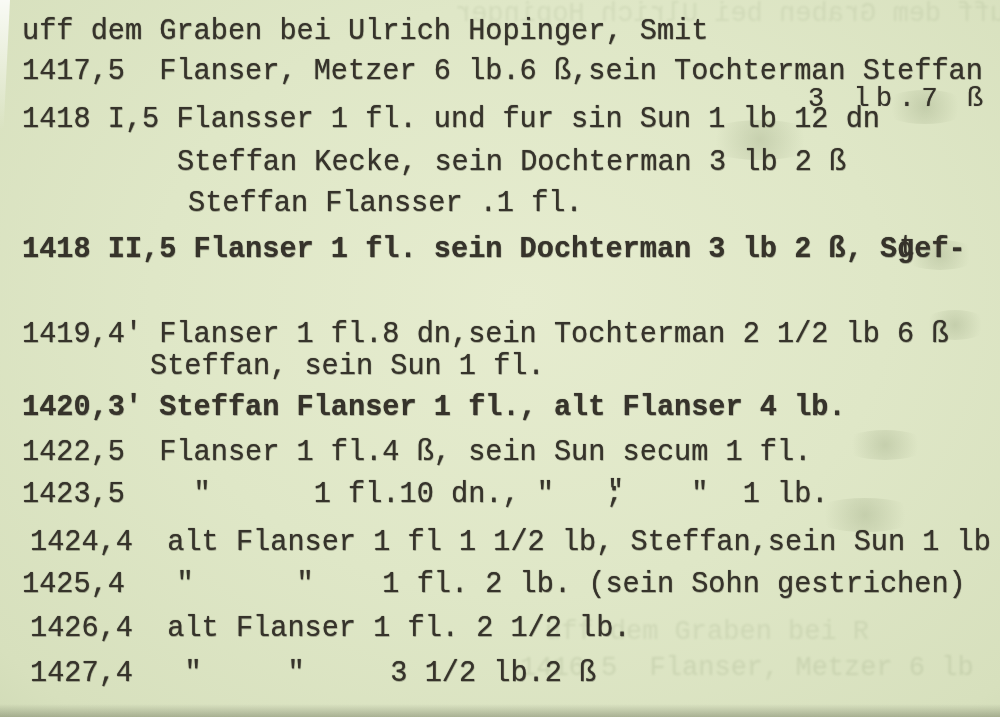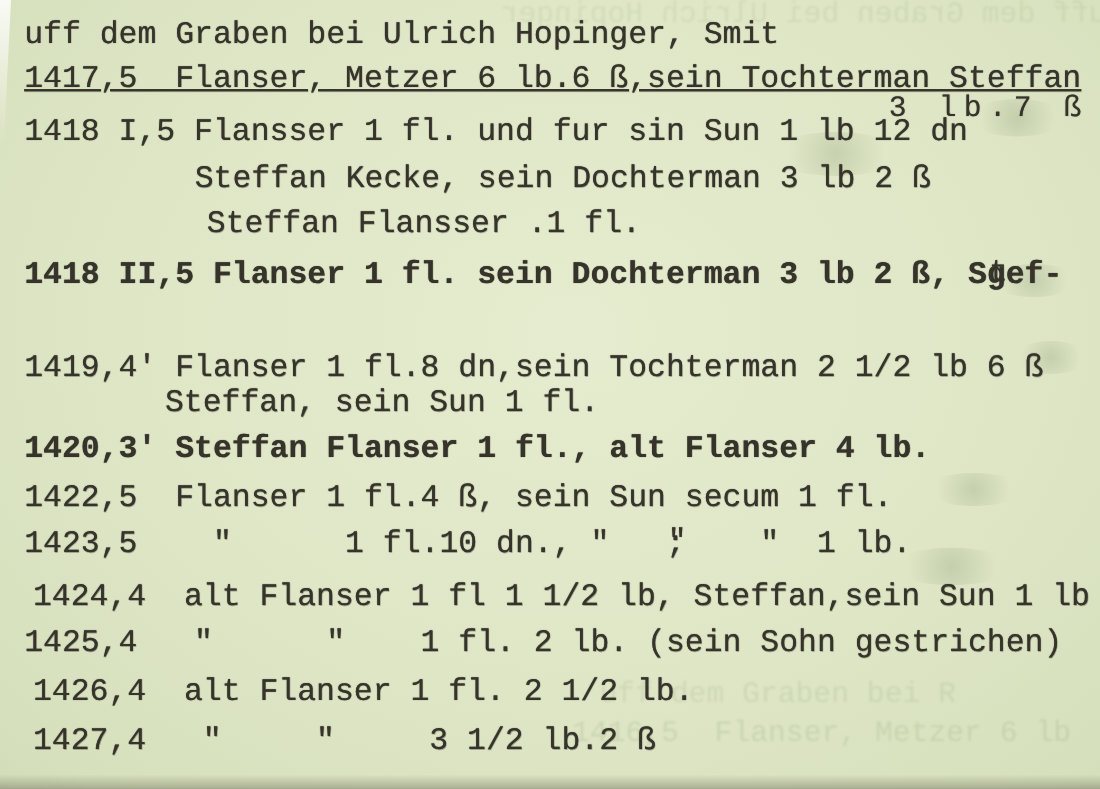--- a/index.html
+++ b/index.html
@@ -72,21 +72,21 @@
   <div class="ghost" style="left:520px;top:652px;opacity:.15;">1416,5  Flanser, Metzer 6 lb</div>
 
   <div class="smudge" style="left:880px;top:90px;width:90px;height:34px;"></div>
   <div class="smudge" style="left:900px;top:240px;width:80px;height:30px;"></div>
   <div class="smudge" style="left:920px;top:310px;width:70px;height:30px;"></div>
   <div class="smudge" style="left:840px;top:430px;width:90px;height:30px;"></div>
   <div class="smudge" style="left:810px;top:498px;width:110px;height:34px;"></div>
   <div class="smudge" style="left:700px;top:120px;width:120px;height:40px;"></div>
 
   <div class="tline" style="left:22px;top:15px;">uff dem Graben bei Ulrich Hopinger, Smit</div>
-  <div class="tline" style="left:22px;top:55px;text-decoration:underline;">1417,5  Flanser, Metzer 6 lb.6 ß,sein Tochterman Steffan</div>
+  <div class="tline" style="left:22px;top:55px;">1417,5  Flanser, Metzer 6 lb.6 ß,sein Tochterman Steffan</div>
   <div class="tline" style="left:22px;top:103px;">1418 I,5 Flansser 1 fl. und fur sin Sun 1 lb 12 dn</div>
   <div class="sup" style="left:796px;top:84px;">3 lb.7 ß</div>
   <div class="tline" style="left:177px;top:146px;">Steffan Kecke, sein Dochterman 3 lb 2 ß</div>
   <div class="tline" style="left:177px;top:187px;margin-left:11px;">Steffan Flansser .1 fl.</div>
   <div class="tline" style="left:22px;top:233px;font-weight:bold;">1418 II,5 Flanser 1 fl. sein Dochterman 3 lb 2 ß, Sgef-</div>
   <div class="ovr" style="left:899px;top:231px;">t</div>
   <div class="tline" style="left:22px;top:318px;">1419,4' Flanser 1 fl.8 dn,sein Tochterman 2 1/2 lb 6 ß</div>
   <div class="tline" style="left:150px;top:350px;">Steffan, sein Sun 1 fl.</div>
   <div class="tline" style="left:22px;top:391px;font-weight:bold;">1420,3' Steffan Flanser 1 fl., alt Flanser 4 lb.</div>
   <div class="tline" style="left:22px;top:436px;">1422,5  Flanser 1 fl.4 ß, sein Sun secum 1 fl.</div>

